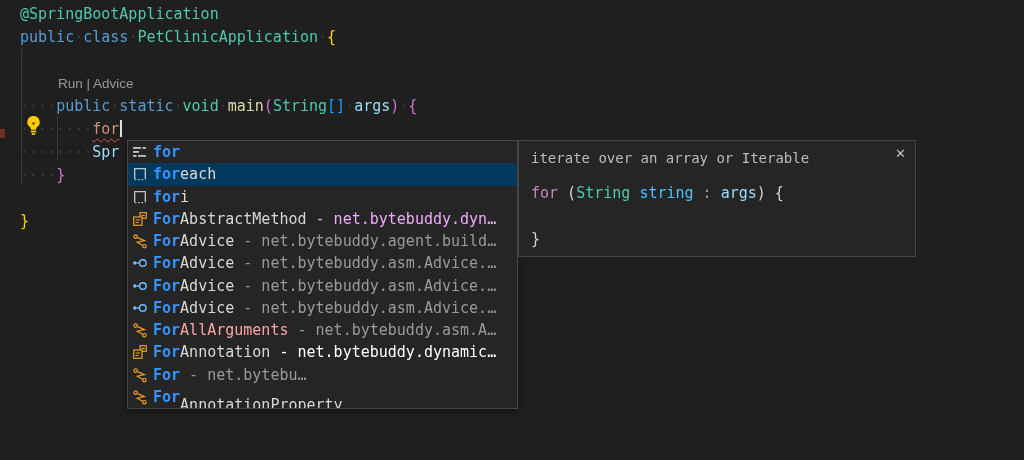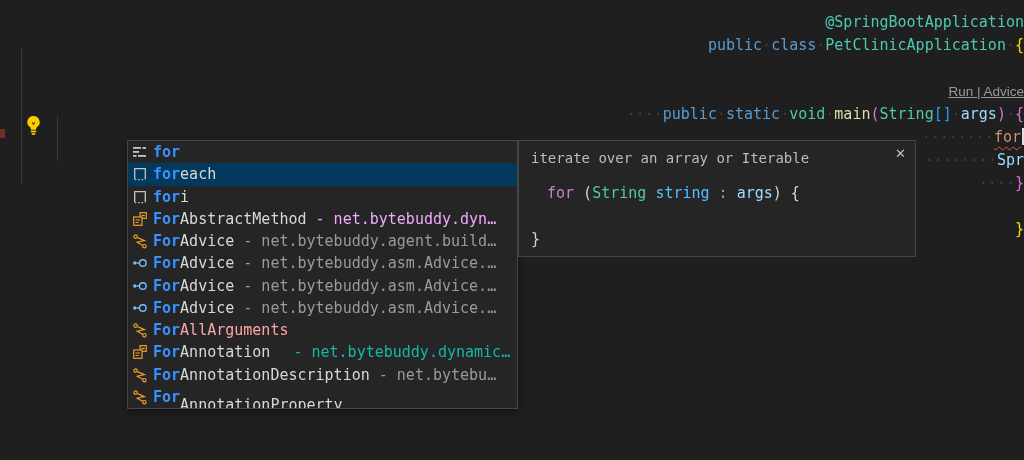--- a/index.html
+++ b/index.html
@@ -4,30 +4,30 @@
 <style>
   * { margin:0; padding:0; box-sizing:border-box; }
   html,body { width:1024px; height:460px; }
   body {
     background:#1f1f1f;
     position:relative;
     overflow:hidden;
     font-family:"DejaVu Sans Mono", monospace;
   }
   .editor { position:absolute; inset:0; }
-  .code-lines { position:absolute; inset:0; padding-top:11px;text-align:right; }
+  .code-lines { position:absolute; inset:0; padding-top:3px; }
   .code-line {
     position:relative; height:23px; line-height:23px;
     padding-left:20px; white-space:pre; font-size:15px; color:#d4d4d4;
   }
   .code-line.codelens {
     font-family:"Liberation Sans", sans-serif;
     font-size:13.5px; padding-left:58px;
   }
-  .codelens span { cursor:pointer;text-decoration:underline; }
+  .codelens span { cursor:pointer; }
   .squig {
     text-decoration-line:underline;
     text-decoration-style:wavy;
     text-decoration-thickness:1px;
     text-underline-offset:4px;
   }
   .cursor {
     display:inline-block; width:2px; height:17px;
     vertical-align:-3px; margin-left:1px;
   }
@@ -56,21 +56,21 @@
 
   .docs {
     position:absolute; left:518px; top:140px; width:398px; height:117px;
     background:#252526; border:1px solid #454545; font-size:15px;
   }
   .docs-title { position:absolute; left:12px; top:9px; font-size:14px; white-space:pre; }
   .docs-close {
     position:absolute; right:9px; top:5px; font-size:13px;
     font-family:"DejaVu Sans", sans-serif; cursor:pointer;
   }
-  .docs-code { position:absolute; left:12px; top:41px; white-space:pre; line-height:23px;margin-left:16px; }
+  .docs-code { position:absolute; left:12px; top:41px; white-space:pre; line-height:23px; }
   .docs-brace { position:absolute; left:12px; top:87px; white-space:pre; line-height:23px; }
 </style>
 </head>
 <body>
 
 <div class="editor">
   <div class="indent-guide guide-1"></div>
   <div class="indent-guide guide-2"></div>
   <div class="gutter-mark"></div>
 
@@ -135,32 +135,32 @@
           </svg></span><span class="smatch" style="color: rgb(55, 148, 255);">For</span><span class="srest" style="color: rgb(216, 216, 216);">Advice</span><span class="sdetail" style="color: rgb(154, 154, 154);"> - net.bytebuddy.asm.Advice.…</span></div>
       <div class="srow"><span class="sicon"><svg viewBox="0 0 16 16">
             <circle cx="2.8" cy="8" r="1.7" fill="#75BEFF"></circle>
             <line x1="4.4" y1="8" x2="7.2" y2="8" stroke="#75BEFF" stroke-width="1.4"></line>
             <circle cx="10.8" cy="8" r="3.3" fill="none" stroke="#75BEFF" stroke-width="1.4"></circle>
           </svg></span><span class="smatch" style="color: rgb(55, 148, 255);">For</span><span class="srest" style="color: rgb(216, 216, 216);">Advice</span><span class="sdetail" style="color: rgb(154, 154, 154);"> - net.bytebuddy.asm.Advice.…</span></div>
       <div class="srow"><span class="sicon"><svg viewBox="0 0 16 16" fill="none" stroke="#EE9D28" stroke-width="1.2">
             <circle cx="3.6" cy="3.6" r="1.7"></circle>
             <path d="M5.6 4.6 L12.4 7.6 L5.2 9.2 L11 12.6"></path>
             <circle cx="12.4" cy="13.2" r="1.7"></circle>
-          </svg></span><span class="smatch" style="color: rgb(55, 148, 255);">For</span><span class="srest" style="color: #fca5a5;">AllArguments</span></div>
+          </svg></span><span class="smatch" style="color: rgb(55, 148, 255);">For</span><span class="srest" style="color: #fca5a5;">AllArguments</span><span class="sdetail" style="color: rgb(154, 154, 154);"> - net.bytebuddy.asm.A…</span></div>
       <div class="srow"><span class="sicon"><svg viewBox="0 0 16 16" fill="none" stroke="#EE9D28" stroke-width="1.2">
             <rect x="8" y="1.7" width="6.3" height="5.6"></rect>
             <path d="M9.5 4.5 h3.3"></path>
             <rect x="1.7" y="6" width="8.3" height="8.3" fill="#252526"></rect>
             <path d="M3.5 9 h4.5 M3.5 11.5 h3.2"></path>
-          </svg></span><span class="smatch" style="color: rgb(55, 148, 255);">For</span><span class="srest" style="color: rgb(216, 216, 216);">Annotation</span><span class="sdetail" style="color: #14b8a6; padding-left: 14px;"> - net.bytebuddy.dynamic…</span></div>
+          </svg></span><span class="smatch" style="color: rgb(55, 148, 255);">For</span><span class="srest" style="color: rgb(216, 216, 216);">Annotation</span><span class="sdetail" style="color: #ffffff;"> - net.bytebuddy.dynamic…</span></div>
       <div class="srow"><span class="sicon"><svg viewBox="0 0 16 16" fill="none" stroke="#EE9D28" stroke-width="1.2">
             <circle cx="3.6" cy="3.6" r="1.7"></circle>
             <path d="M5.6 4.6 L12.4 7.6 L5.2 9.2 L11 12.6"></path>
             <circle cx="12.4" cy="13.2" r="1.7"></circle>
-          </svg></span><span class="smatch" style="color: rgb(55, 148, 255);">For</span><span class="srest" style="color: rgb(216, 216, 216);">AnnotationDescription</span><span class="sdetail" style="color: rgb(154, 154, 154);"> - net.bytebu…</span></div>
+          </svg></span><span class="smatch" style="color: rgb(55, 148, 255);">For</span><span class="sdetail" style="color: rgb(154, 154, 154);"> - net.bytebu…</span></div>
       <div class="srow"><span class="sicon"><svg viewBox="0 0 16 16" fill="none" stroke="#EE9D28" stroke-width="1.2">
             <circle cx="3.6" cy="3.6" r="1.7"></circle>
             <path d="M5.6 4.6 L12.4 7.6 L5.2 9.2 L11 12.6"></path>
             <circle cx="12.4" cy="13.2" r="1.7"></circle>
           </svg></span><span class="smatch" style="color: rgb(55, 148, 255);">For</span><span class="srest" style="color: rgb(216, 216, 216); margin-top: 16px;">AnnotationProperty</span></div>
     </div>
 
   <div class="docs">
     <div class="docs-title" style="color: rgb(189, 189, 189);">iterate over an array or Iterable</div>
     <div class="docs-close" style="color: rgb(192, 192, 192);">✕</div>

